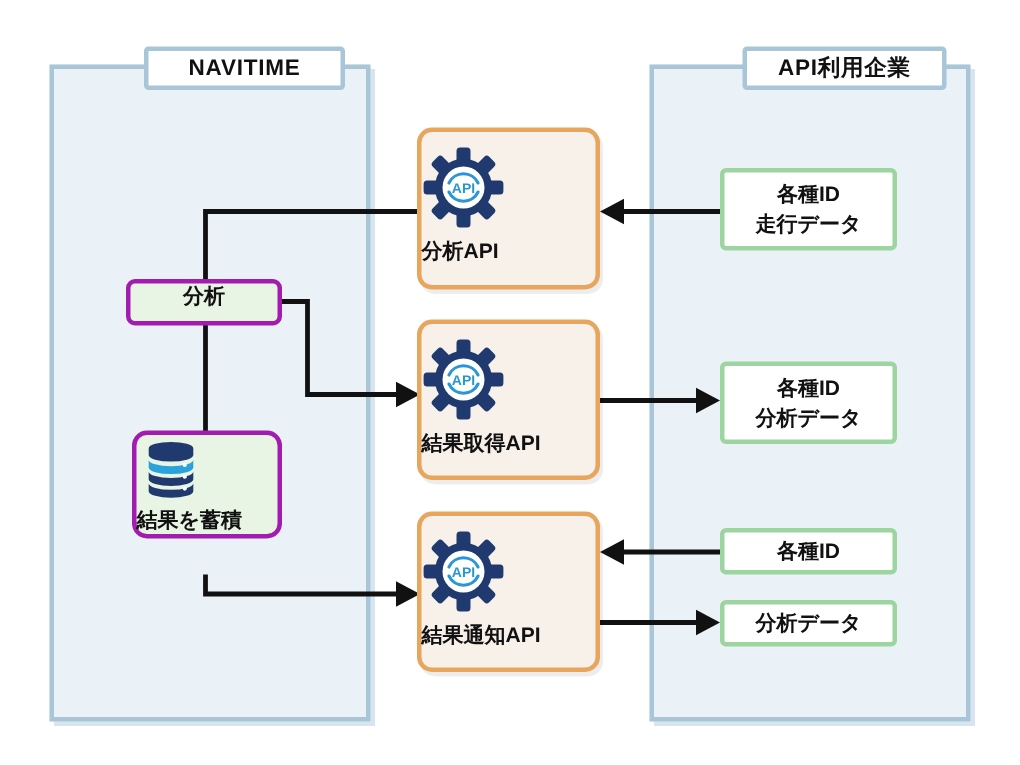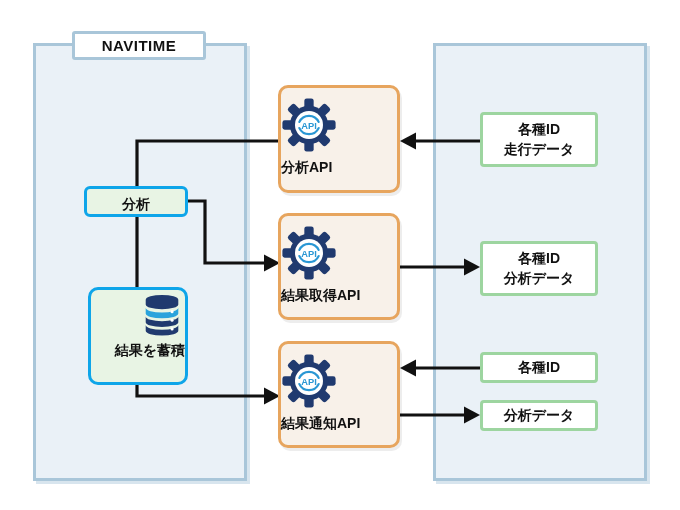--- a/index.html
+++ b/index.html
@@ -12,44 +12,44 @@
   
   .bigbox {
     position:absolute; background:#eaf1f7; border:3px solid #a9c6d9;
     box-shadow:3px 3px 0 rgba(169,198,217,0.45); z-index:1;
   }
   .bigbox.nav   { left:33px;  top:43px; width:214px; height:438px; }
   .bigbox.part  { left:433px; top:43px; width:214px; height:438px; }
   .biglabel {
     position:absolute; background:#ffffff; border:3px solid #a9c6d9; border-radius:3px;
     display:flex; align-items:center; justify-content:center;
-    font-weight:bold; font-size:15px; letter-spacing:0.5px; z-index:4;
+    font-weight:bold; font-size:15px; letter-spacing:0.5px; z-index:4;margin-left:24px;
   }
   .biglabel.nav  { left:72px;  top:31px; width:134px; height:29px; }
   .biglabel.part { left:471px; top:31px; width:136px; height:29px; }
   
   .api-box {
     position:absolute; left:278px; width:122px; background:#f8f1e9;
     border:3.5px solid #e7a55e; border-radius:10px; z-index:3;
     display:flex; flex-direction:column; 
     padding-top:9px; gap:6px; box-shadow:2px 3px 0 rgba(0,0,0,0.07);
   }
   .api-box.a1 { top:85px;  height:108px; }
   .api-box.a2 { top:213px; height:107px; }
   .api-box.a3 { top:341px; height:107px; }
   .api-label { font-weight:bold; font-size:14px; }
   
   .green-box {
-    position:absolute; background:#e8f4e4; border:3px solid #0ea5e9;
-    display:flex; align-items:flex-end; justify-content:center;
+    position:absolute; background:#e8f4e4; border:3px solid #a21caf;
+    display:flex; align-items:flex-start; justify-content:center;
     font-weight:bold; font-size:14px; z-index:3;
   }
   .green-box.bunseki { left:84px; top:186px; width:104px; height:31px; border-radius:6px; }
   .green-box.storage {
-    left:88px; top:287px; width:100px; height:98px; border-radius:10px;
+    left:88px; top:287px; width:100px; height:72px; border-radius:10px;
     flex-direction:column; justify-content:flex-start; padding-top:2px; gap:4px;
   }
   
   .white-box {
     position:absolute; left:480px; width:118px; background:#ffffff;
     border:3.5px solid #9dd5a0; border-radius:4px; z-index:3;
     display:flex; flex-direction:column; align-items:center; justify-content:center;
     font-weight:bold; font-size:14px; line-height:1.4; text-align:right;
   }
   .white-box.r1 { top:112px; height:55px; }
@@ -89,20 +89,21 @@
     <polygon points="480,267 464,258.5 464,275.5"></polygon>
 
     <line x1="480" y1="368" x2="415" y2="368"></line>
     <polygon points="400,368 416,359.5 416,376.5"></polygon>
 
     <line x1="400" y1="415" x2="466" y2="415"></line>
     <polygon points="480,415 464,406.5 464,423.5"></polygon>
   </svg>
 
   <div class="biglabel nav">NAVITIME</div>
+  <div class="biglabel part">API利用企業</div>
 
   <div class="green-box bunseki">
     <span>分析</span>
   </div>
 
   <div class="green-box storage">
     <svg width="46" height="46" viewBox="0 0 48 48">
       <path d="M7,8 A17,5 0 0 1 41,8 L41,13 A17,5 0 0 1 7,13 Z" fill="#203a6f"></path>
       <path d="M7,16.5 A17,5 0 0 0 41,16.5 L41,22.5 A17,5 0 0 1 7,22.5 Z" fill="#2aa3dc"></path>
       <path d="M7,25.5 A17,5 0 0 0 41,25.5 L41,31.5 A17,5 0 0 1 7,31.5 Z" fill="#203a6f"></path>

